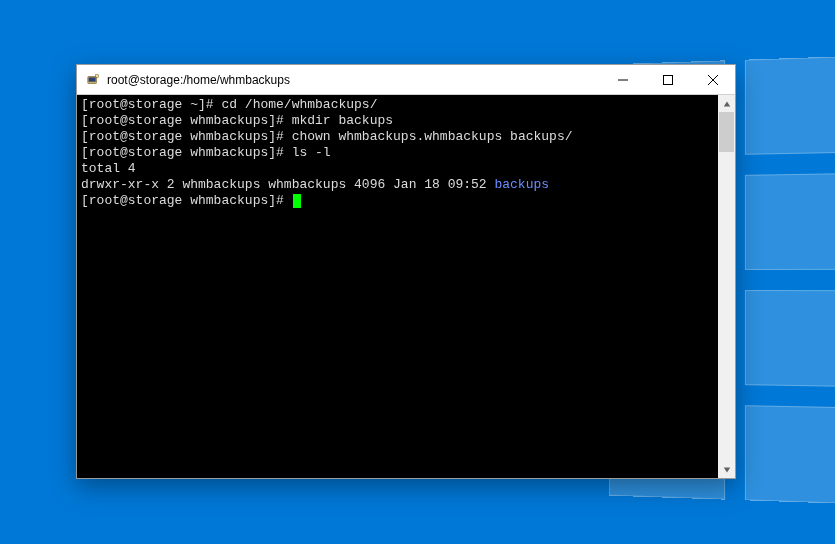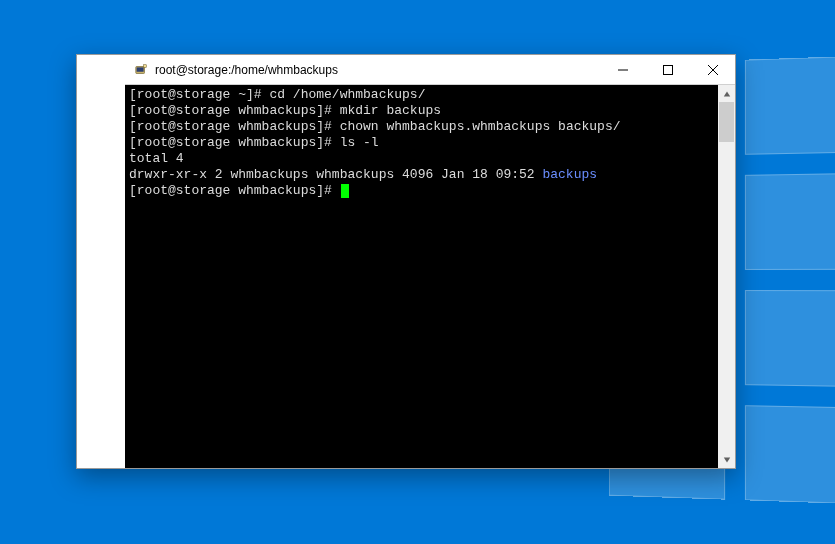--- a/index.html
+++ b/index.html
@@ -24,30 +24,29 @@
     transform: perspective(900px) rotateY(-8deg);
   }
   .bg-tiles div {
     background: rgba(255,255,255,0.18);
     border: 1px solid rgba(255,255,255,0.25);
   }
 
   .window {
     position: absolute;
     left: 76px;
-    top: 54px;
+    top: 64px;
     width: 660px;
     height: 415px;
     background: #fff;
     border: 1px solid #9a9a9a;
     box-shadow: 0 8px 24px rgba(0,0,0,0.35);
     display: flex;
     flex-direction: column;
     z-index: 10;
-    padding-left: 48px;
   }
   .titlebar {
     height: 30px;
     background: #ffffff;
     display: flex;
     align-items: center;
     border-bottom: 1px solid #d0d0d0;
   }
   .titlebar .icon-slot {
     width: 24px;

